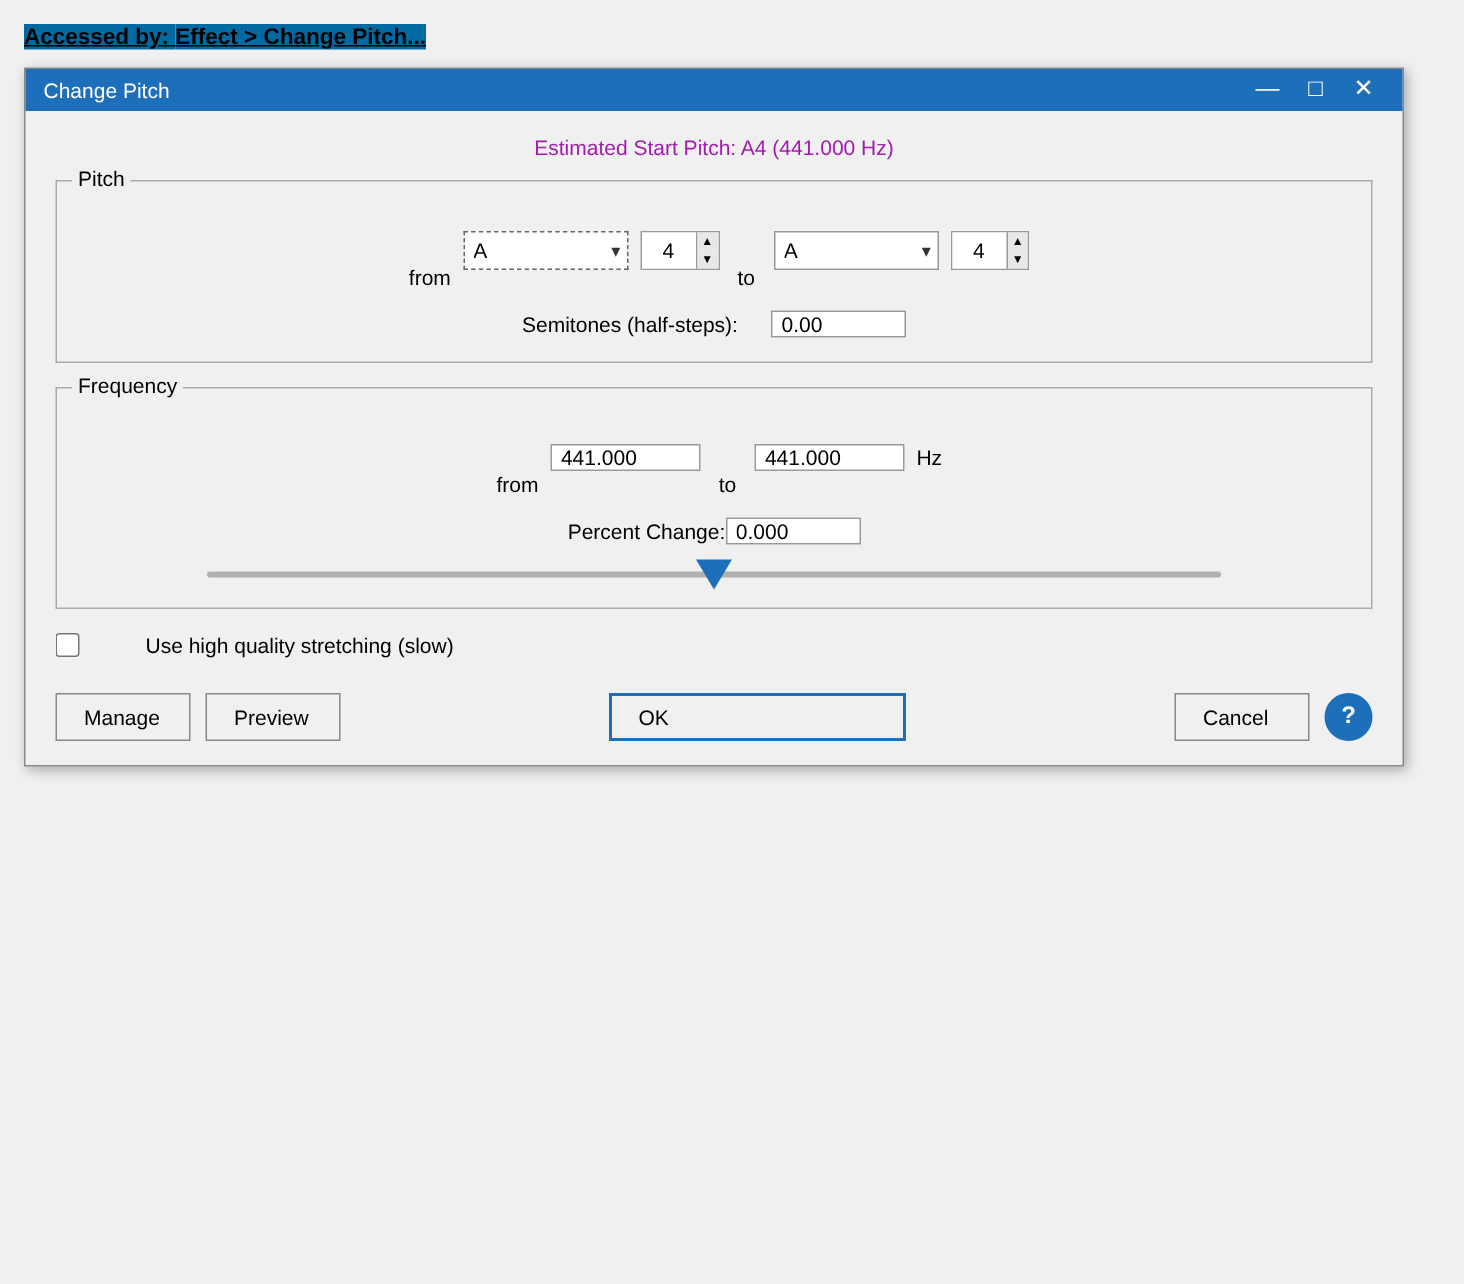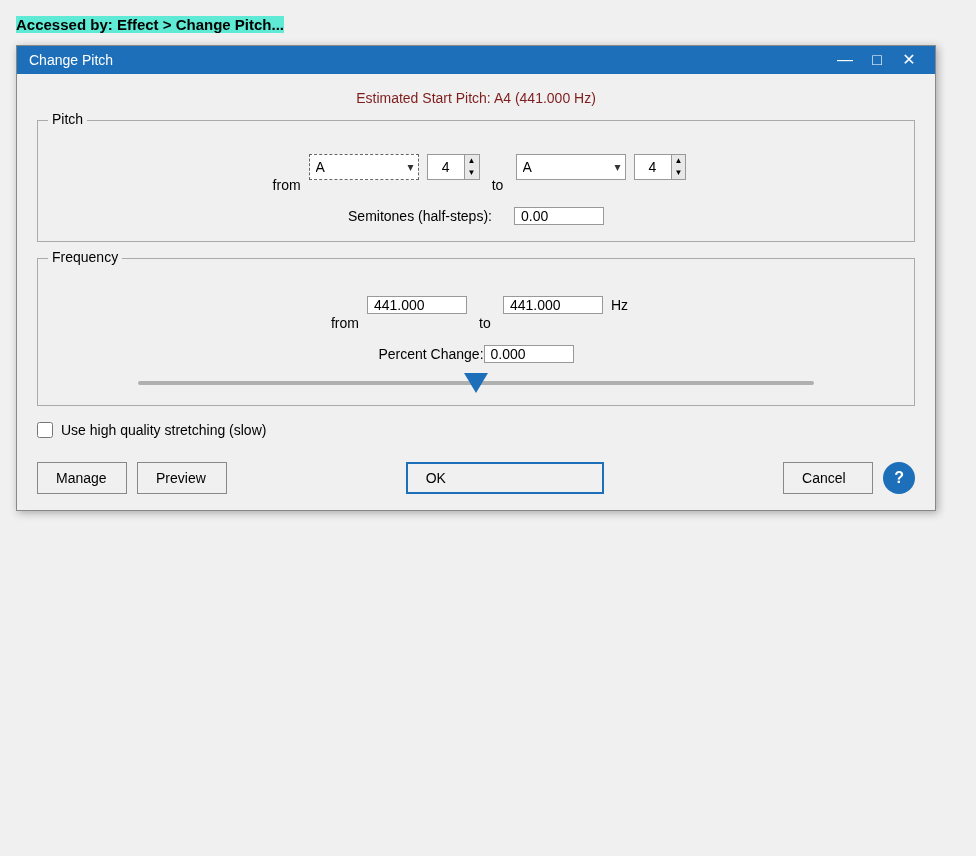--- a/index.html
+++ b/index.html
@@ -9,22 +9,23 @@
       background: #f0f0f0;
       padding: 16px;
     }
     .accessed-by {
       font-size: 15px;
       font-weight: bold;
       margin-bottom: 12px;
       color: #000;
     }
     .accessed-by span {
-      background: #5eead4;
-      color: #000;
+      background: #0369a1;
+      color: #000;
+      text-decoration: underline;
     }
     .dialog {
       background: #f0f0f0;
       border: 1px solid #888;
       width: 920px;
       box-shadow: 2px 2px 8px rgba(0,0,0,0.3);
     }
     .title-bar {
       background: #1e6fba;
       color: #fff;
@@ -61,21 +62,21 @@
     }
     .dialog-header-text {
       text-align: center;
       margin-bottom: 4px;
       color: #000;
       font-size: 14px;
     }
     .dialog-subtitle {
       text-align: center;
       margin-bottom: 14px;
-      color: #7f1d1d;
+      color: #a21caf;
       font-size: 14px;
     }
     .group-box {
       border: 1px solid #aaa;
       padding: 12px 16px 16px;
       margin-bottom: 16px;
       position: relative;
     }
     .group-box-label {
       position: absolute;
@@ -203,20 +204,21 @@
       margin: 10px 0 16px;
     }
     .checkbox-row input[type=checkbox] {
       width: 16px;
       height: 16px;
       cursor: pointer;
     }
     .checkbox-label {
       font-size: 14px;
       color: #000;
+      margin-left: 36px;
     }
     .button-row {
       display: flex;
       align-items: center;
       gap: 10px;
       margin-top: 4px;
       padding-top: 8px;
       border-top: none;
     }
     .btn {

